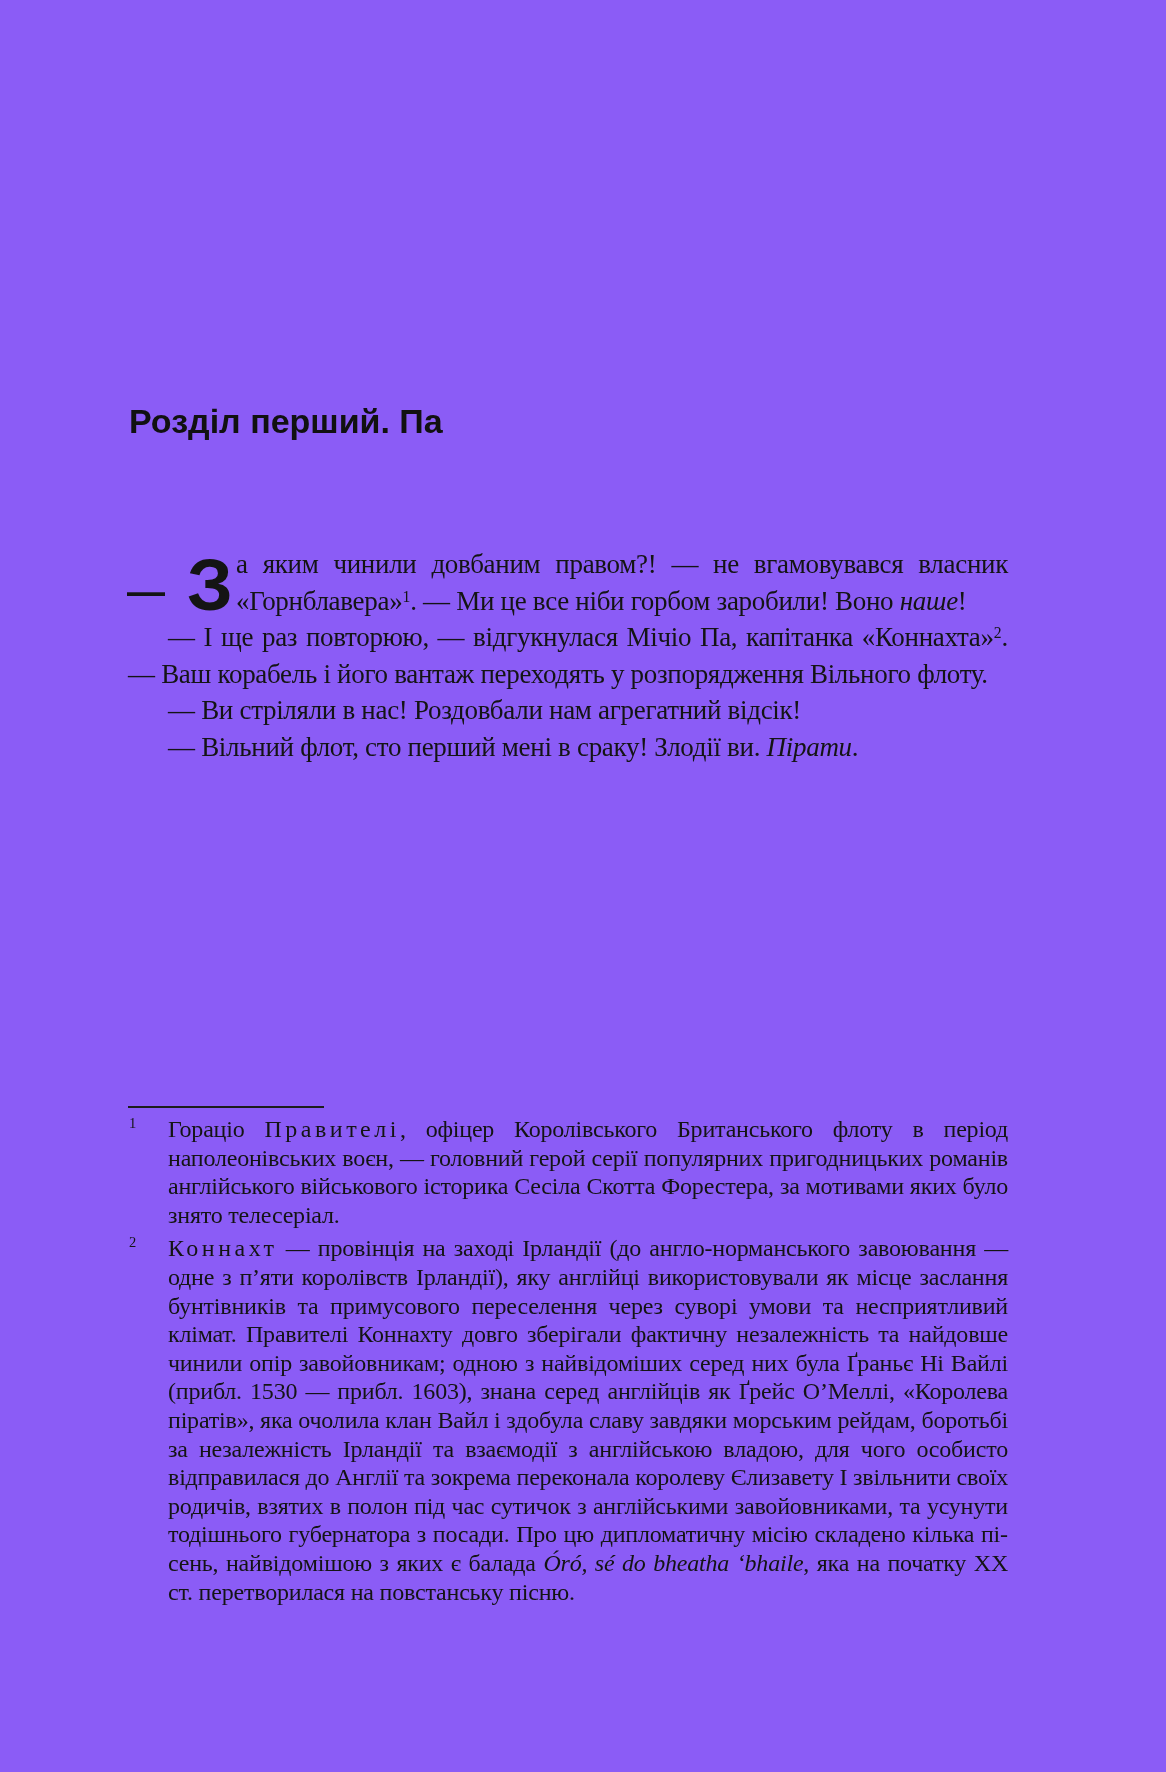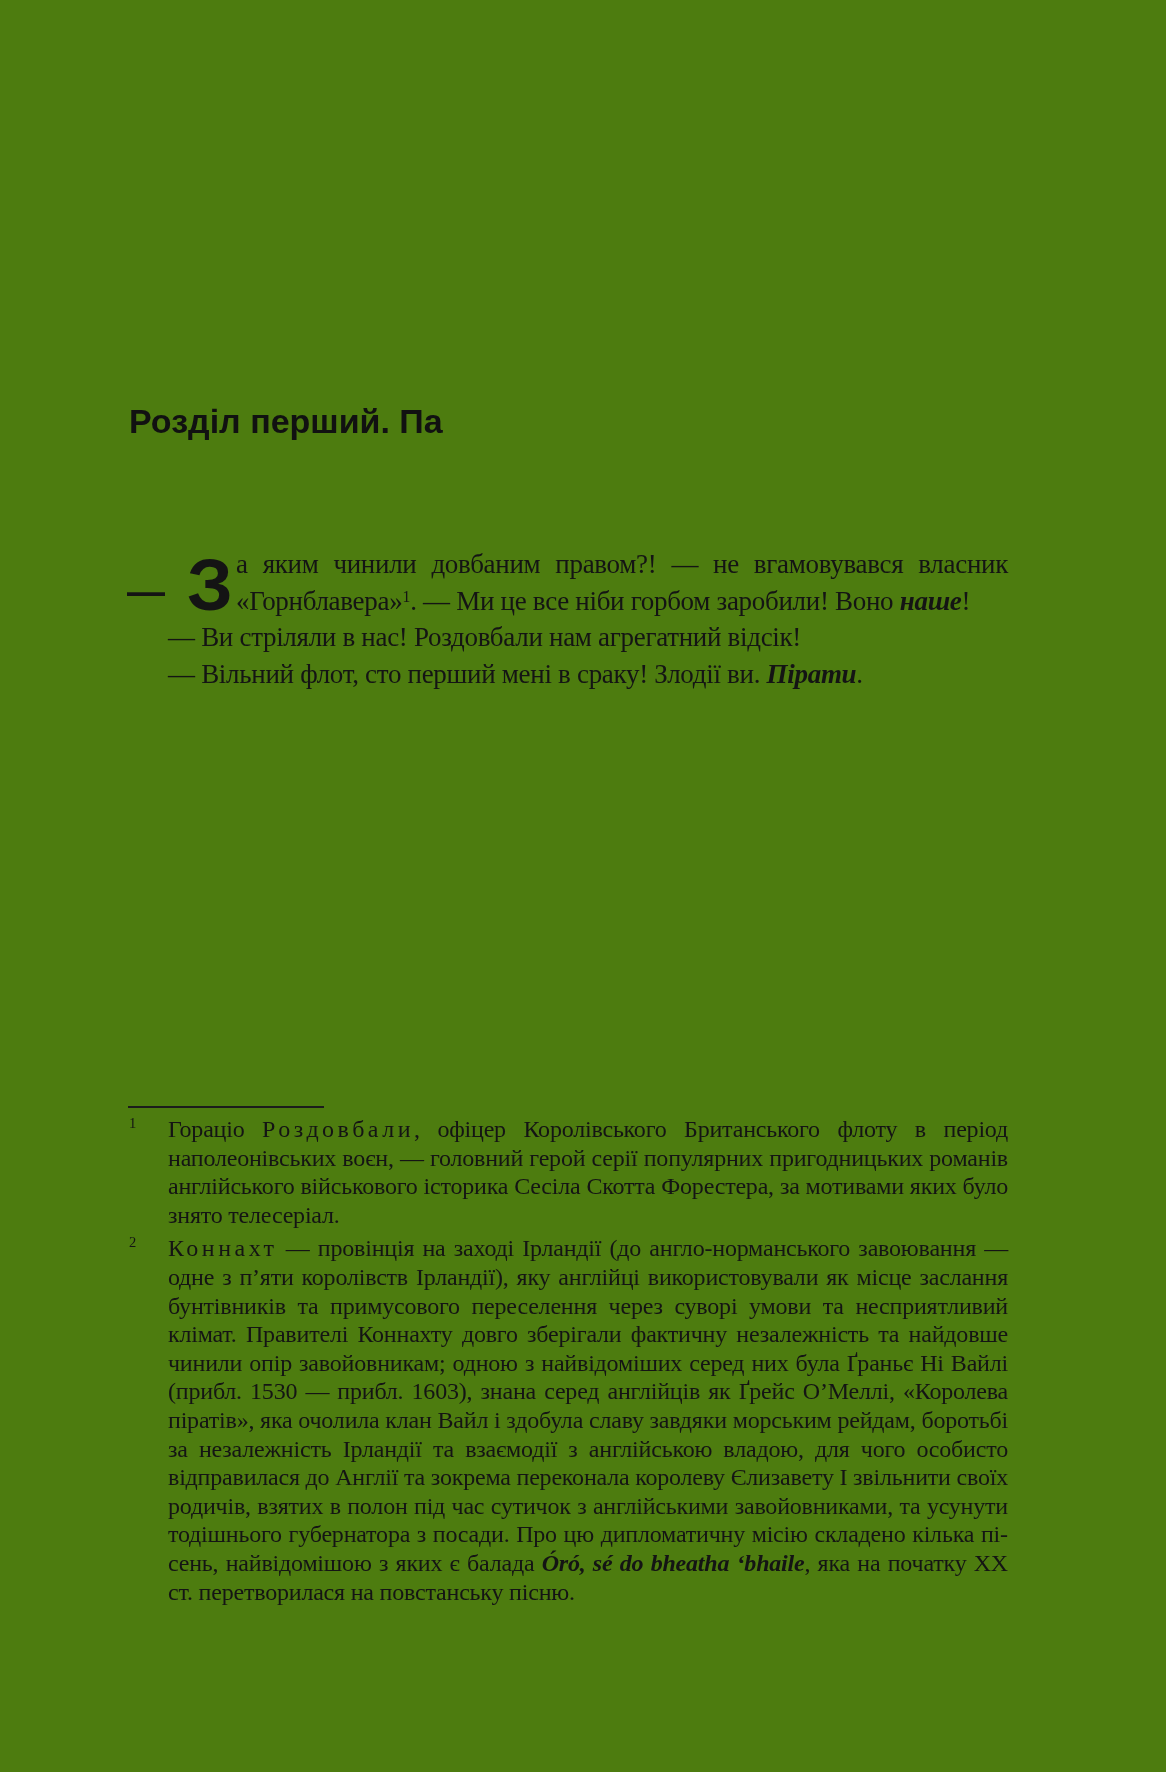--- a/index.html
+++ b/index.html
@@ -1,20 +1,20 @@
 <!DOCTYPE html>
 <html lang="uk"><head>
 <meta charset="utf-8">
 <style>
   html, body { margin: 0; padding: 0; background: #e8e8e8; }
   .page {
     position: relative;
     width: 1166px;
     height: 1772px;
-    background: #4d7c0f;
+    background: #8b5cf6;
     margin: 0 auto;
     overflow: hidden;
     color: #141414;
     font-family: "Liberation Serif", "DejaVu Serif", serif;
   }
   .chapter-title {
     position: absolute;
     left: 129px;
     top: 402px;
     margin: 0;
@@ -53,21 +53,21 @@
     box-sizing: border-box;
     width: 108px;
     padding-left: 59px;
     height: 73px;
     line-height: 78px;
     font-family: "Liberation Sans", "DejaVu Sans", sans-serif;
     font-weight: 700;
     font-size: 73px;
     letter-spacing: 0;
   }
-  .it { font-style: italic; font-weight: bold; }
+  .it { font-style: italic; }
   .sup {
     font-size: 0.58em;
     vertical-align: 0.5em;
     line-height: 0;
     letter-spacing: 0;
   }
   .spaced { letter-spacing: 3.5px; }
   .footnote-sep {
     position: absolute;
     left: 128px;
@@ -99,21 +99,22 @@
     letter-spacing: 0;
   }
 </style>
 </head>
 <body>
 
 <div class="page">
   <h1 class="chapter-title">Розділ перший. Па</h1>
   <section class="body-text" id="body-text">
       <p class="para para-opening"><span class="opening-dash">—</span><span class="drop-cap">З</span><span>а яким чинили довбаним правом?! — не вгамовувався влас­ник «Горнблавера»</span><span class="sup">1</span><span>. — Ми це все ніби горбом заробили! Воно </span><span class="it">наше</span><span>!</span></p>
+      <p class="para"><span>— І ще раз повторюю, — відгукнулася Мічіо Па, капітанка «Кон­нахта»</span><span class="sup">2</span><span>. — Ваш корабель і його вантаж переходять у розпорядження Вільного флоту.</span></p>
       <p class="para"><span>— Ви стріляли в нас! Роздовбали нам агрегатний відсік!</span></p>
       <p class="para"><span>— Вільний флот, сто перший мені в сраку! Злодії ви. </span><span class="it">Пірати</span><span>.</span></p>
     </section>
   <div class="footnote-sep"></div>
   <section class="footnotes" id="footnotes">
-      <div class="footnote"><span class="fn-num">1</span><span>Гораціо </span><span class="spaced">Роздовбали</span><span>, офіцер Королівського Британського флоту в період наполеонівських воєн, — головний герой серії популярних пригодницьких романів англійського військового історика Сесіла Скотта Форестера, за мо­тивами яких було знято телесеріал.</span></div>
+      <div class="footnote"><span class="fn-num">1</span><span>Гораціо </span><span class="spaced">Правителі</span><span>, офіцер Королівського Британського флоту в період наполеонівських воєн, — головний герой серії популярних пригодницьких романів англійського військового історика Сесіла Скотта Форестера, за мо­тивами яких було знято телесеріал.</span></div>
       <div class="footnote"><span class="fn-num">2</span><span class="spaced">Коннахт</span><span> — провінція на заході Ірландії (до англо-норманського завою­вання — одне з п’яти королівств Ірландії), яку англійці використовували як місце заслання бунтівників та примусового переселення через суворі умови та несприятливий клімат. Правителі Коннахту довго зберігали фактичну не­залежність та найдовше чинили опір завойовникам; одною з найвідоміших серед них була Ґраньє Ні Вайлі (прибл. 1530 — прибл. 1603), знана серед ан­глійців як Ґрейс О’Меллі, «Королева піратів», яка очолила клан Вайл і здо­була славу завдяки морським рейдам, боротьбі за незалежність Ірландії та взаємодії з англійською владою, для чого особисто відправилася до Англії та зокрема переконала королеву Єлизавету I звільнити своїх родичів, взятих в полон під час сутичок з англійськими завойовниками, та усунути тодіш­нього губернатора з посади. Про цю дипломатичну місію складено кілька пі­сень, найвідомішою з яких є балада </span><span class="it">Óró, sé do bheatha ‘bhaile</span><span>, яка на початку XX ст. перетворилася на повстанську пісню.</span></div>
     </section>
 </div>
 
 </body></html>

